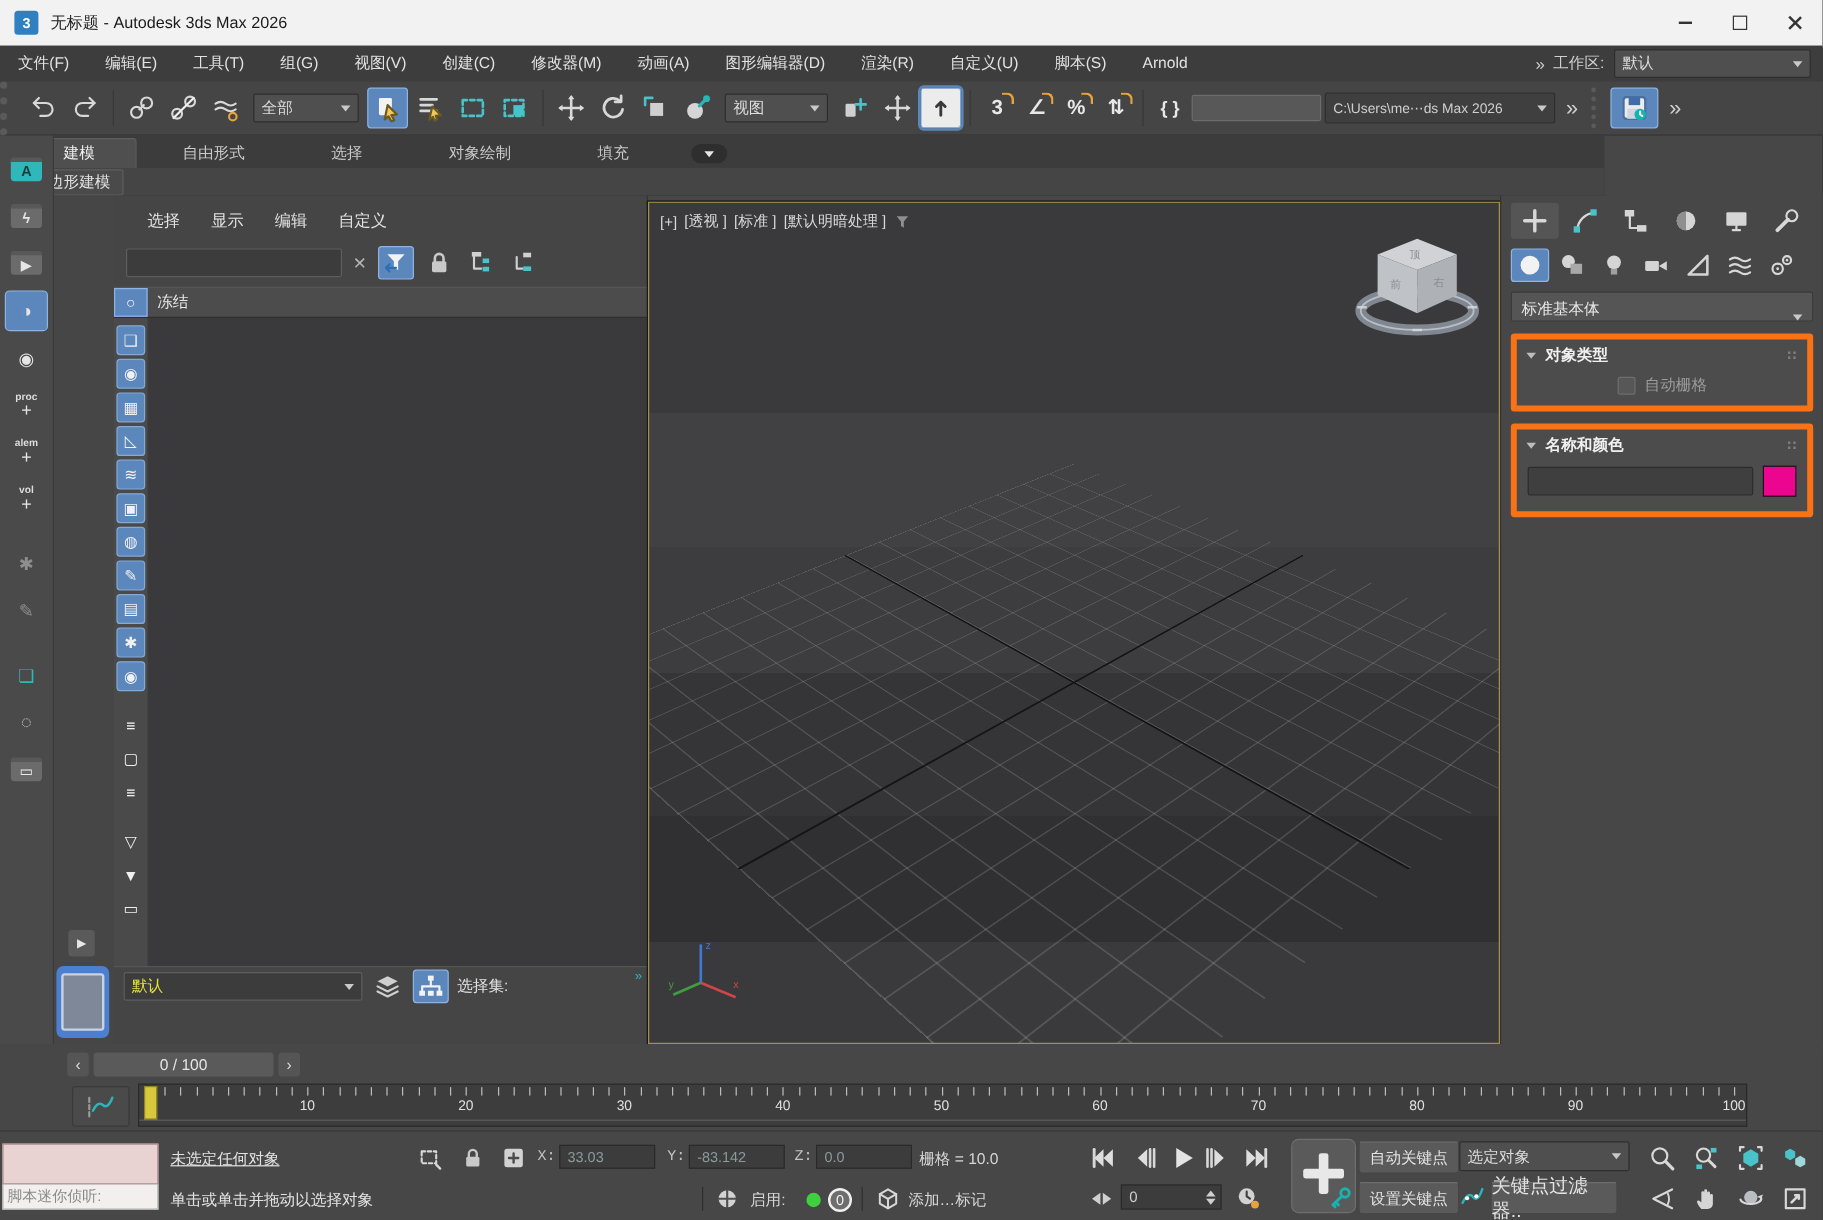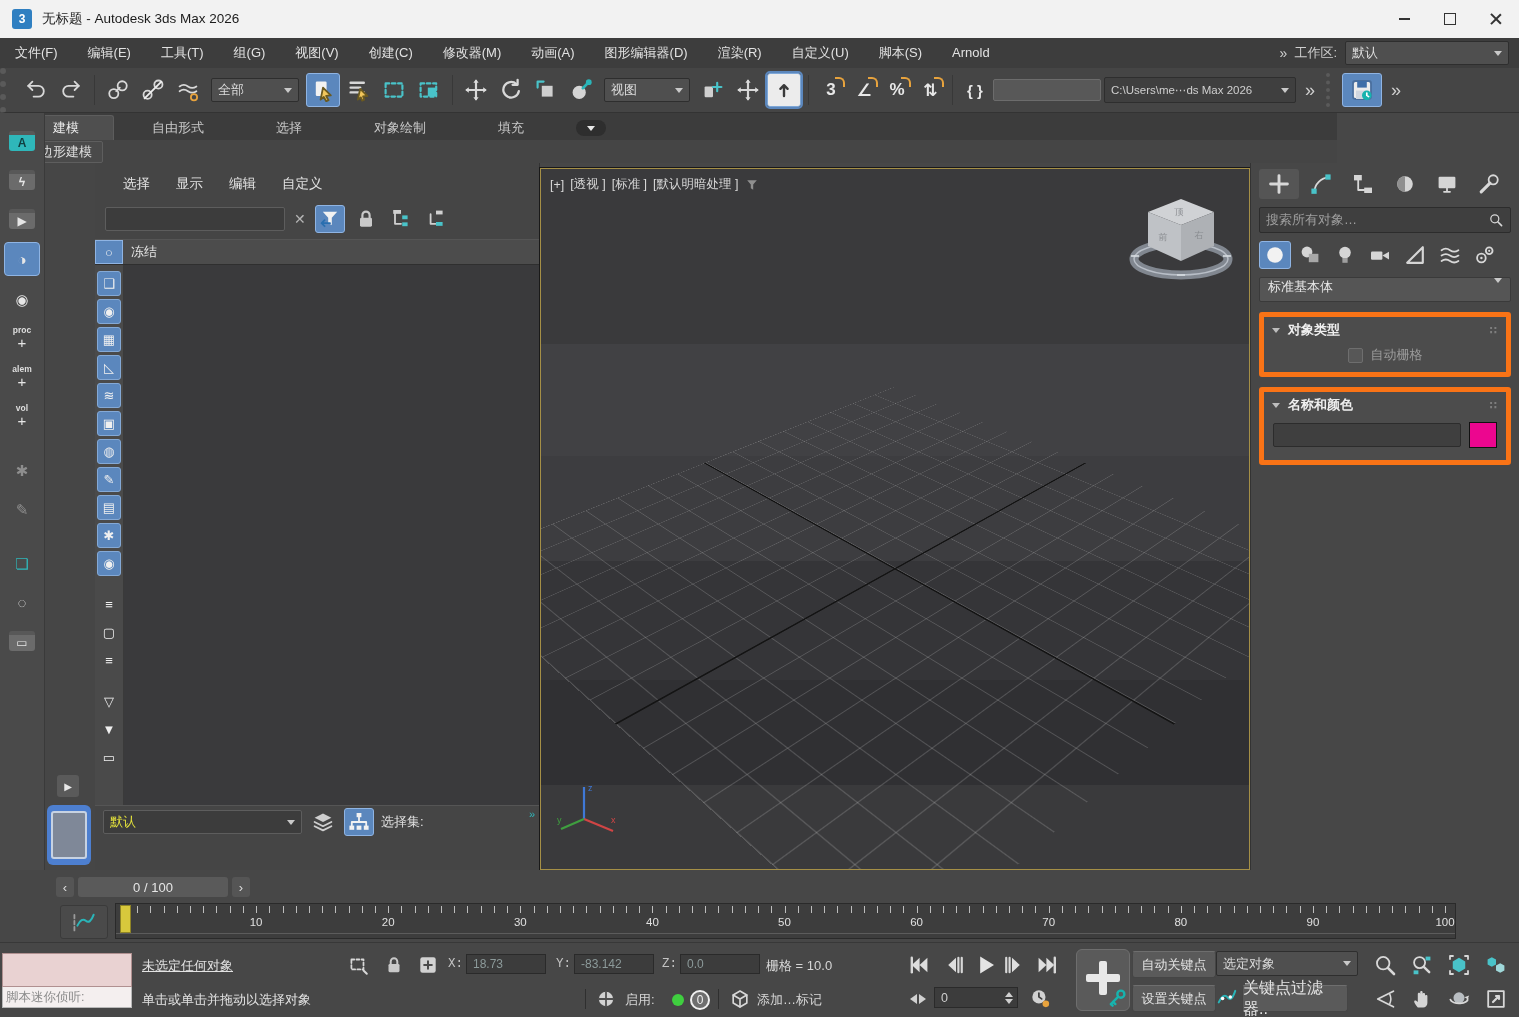--- a/index.html
+++ b/index.html
@@ -125,21 +125,21 @@
   .cp-tab svg{width:22px;height:22px;}
   .cp-tab.active{background:#555;}
   .cp-search{display:flex;align-items:center;height:24px;background:#3f3f3f;border:1px solid #2c2c2c;border-radius:2px;
              padding:0 6px;color:#9f9f9f;margin-bottom:8px;}
   .cp-search .ph{flex:1;font-size:13px;}
   .cp-search svg{width:16px;height:16px;}
   .cp-cats{display:flex;gap:3px;margin-bottom:8px;}
   .cp-cat{width:32px;height:28px;display:flex;align-items:center;justify-content:center;border-radius:3px;}
   .cp-cat svg{width:20px;height:20px;}
   .cp-cat.active{background:#5b87bd;border:1px solid #8fb4e3;box-sizing:border-box;}
-  .cp-combo{height:23px;background:#555;border:1px solid #3a3a3a;display:flex;align-items:flex-start;padding:0 8px;
+  .cp-combo{height:23px;background:#555;border:1px solid #3a3a3a;display:flex;align-items:flex-end;padding:0 8px;
             border-radius:2px;margin-bottom:10px;color:#e8e8e8;}
   .cp-combo .val{flex:1;}
   .rollout{background:#4c4c4c;border:5px solid #f97316;border-radius:3px;margin-bottom:10px;}
   .roll-hd{display:flex;align-items:center;gap:8px;padding:4px 8px;font-weight:bold;color:#efefef;}
   .roll-arrow{width:0;height:0;border-left:4px solid transparent;border-right:4px solid transparent;border-top:5px solid #bdbdbd;}
   .roll-grip{margin-left:auto;color:#7e7e7e;font-size:11px;letter-spacing:1px;}
   .autogrid{display:flex;align-items:center;justify-content:center;gap:8px;color:#9b9b9b;padding:3px 0 8px;}
   .cbx{width:13px;height:13px;background:#575757;border:1px solid #6e6e6e;border-radius:2px;}
   .objgrid{display:grid;grid-template-columns:1fr 1fr;gap:7px;padding:2px 9px 12px;}
   .obj-btn{height:26px;background:#585858;border:1px solid #424242;border-top-color:#6a6a6a;border-radius:4px;
@@ -696,31 +696,20 @@
               <rect x="3" y="4" width="14" height="9.5" rx="1" fill="#d5d5d5" stroke="none"></rect>
               <path d="M7.5 16.5h5M10 13.5v3"></path>
             </g>
           </svg>
         </span>
       <span class="cp-tab">
           <svg viewBox="0 0 20 20" style="width:100%;height:100%;max-width:24px;max-height:24px;display:block;margin:auto;">
             <g fill="none" stroke="#d8d8d8" stroke-width="1.5" stroke-linecap="round" stroke-linejoin="round">
               <circle cx="13.5" cy="6.5" r="3.8"></circle>
               <path d="M10.8 9.2 3.5 16.5" stroke-width="2.6"></path>
-            </g>
-          </svg>
-        </span>
-    </div>
-    <div class="cp-search">
-      <span class="ph">搜索所有对象…</span>
-      <span style="width:16px;height:16px;">
-          <svg viewBox="0 0 20 20" style="width:100%;height:100%;max-width:24px;max-height:24px;display:block;margin:auto;">
-            <g fill="none" stroke="#d8d8d8" stroke-width="1.5" stroke-linecap="round" stroke-linejoin="round">
-              <circle cx="8.5" cy="8.5" r="5"></circle>
-              <path d="M12.5 12.5 17 17" stroke-width="2"></path>
             </g>
           </svg>
         </span>
     </div>
     <div class="cp-cats">
       <span class="cp-cat active">
           <svg viewBox="0 0 20 20" style="width:100%;height:100%;max-width:24px;max-height:24px;display:block;margin:auto;">
             <g fill="none" stroke="#d8d8d8" stroke-width="1.5" stroke-linecap="round" stroke-linejoin="round">
               <circle cx="10" cy="10" r="6.5" fill="#f2f2f2" stroke="none"></circle>
             </g>
@@ -967,21 +956,21 @@
           <svg viewBox="0 0 20 20" style="width:100%;height:100%;max-width:24px;max-height:24px;display:block;margin:auto;">
             <g fill="none" stroke="#d8d8d8" stroke-width="1.5" stroke-linecap="round" stroke-linejoin="round">
               <rect x="3" y="3" width="14" height="14" rx="2" fill="#d2d2d2" stroke="none"></rect>
               <path d="M10 6.5v7M6.5 10h7" stroke="#4a4a4a" stroke-width="1.8"></path>
             </g>
           </svg>
         </span>
 
       <span class="coordlab" style="left:448px;">X:</span>
       <span class="coordfield" style="left:466px;">
-          <span>18.73</span>
+          <span>33.03</span>
         </span>
       <span class="coordlab" style="left:556px;">Y:</span>
       <span class="coordfield" style="left:574px;">
           <span>-83.142</span>
         </span>
       <span class="coordlab" style="left:662px;">Z:</span>
       <span class="coordfield" style="left:680px;">
           <span>0.0</span>
         </span>
       <span class="gridtext">栅格 = 10.0</span>

